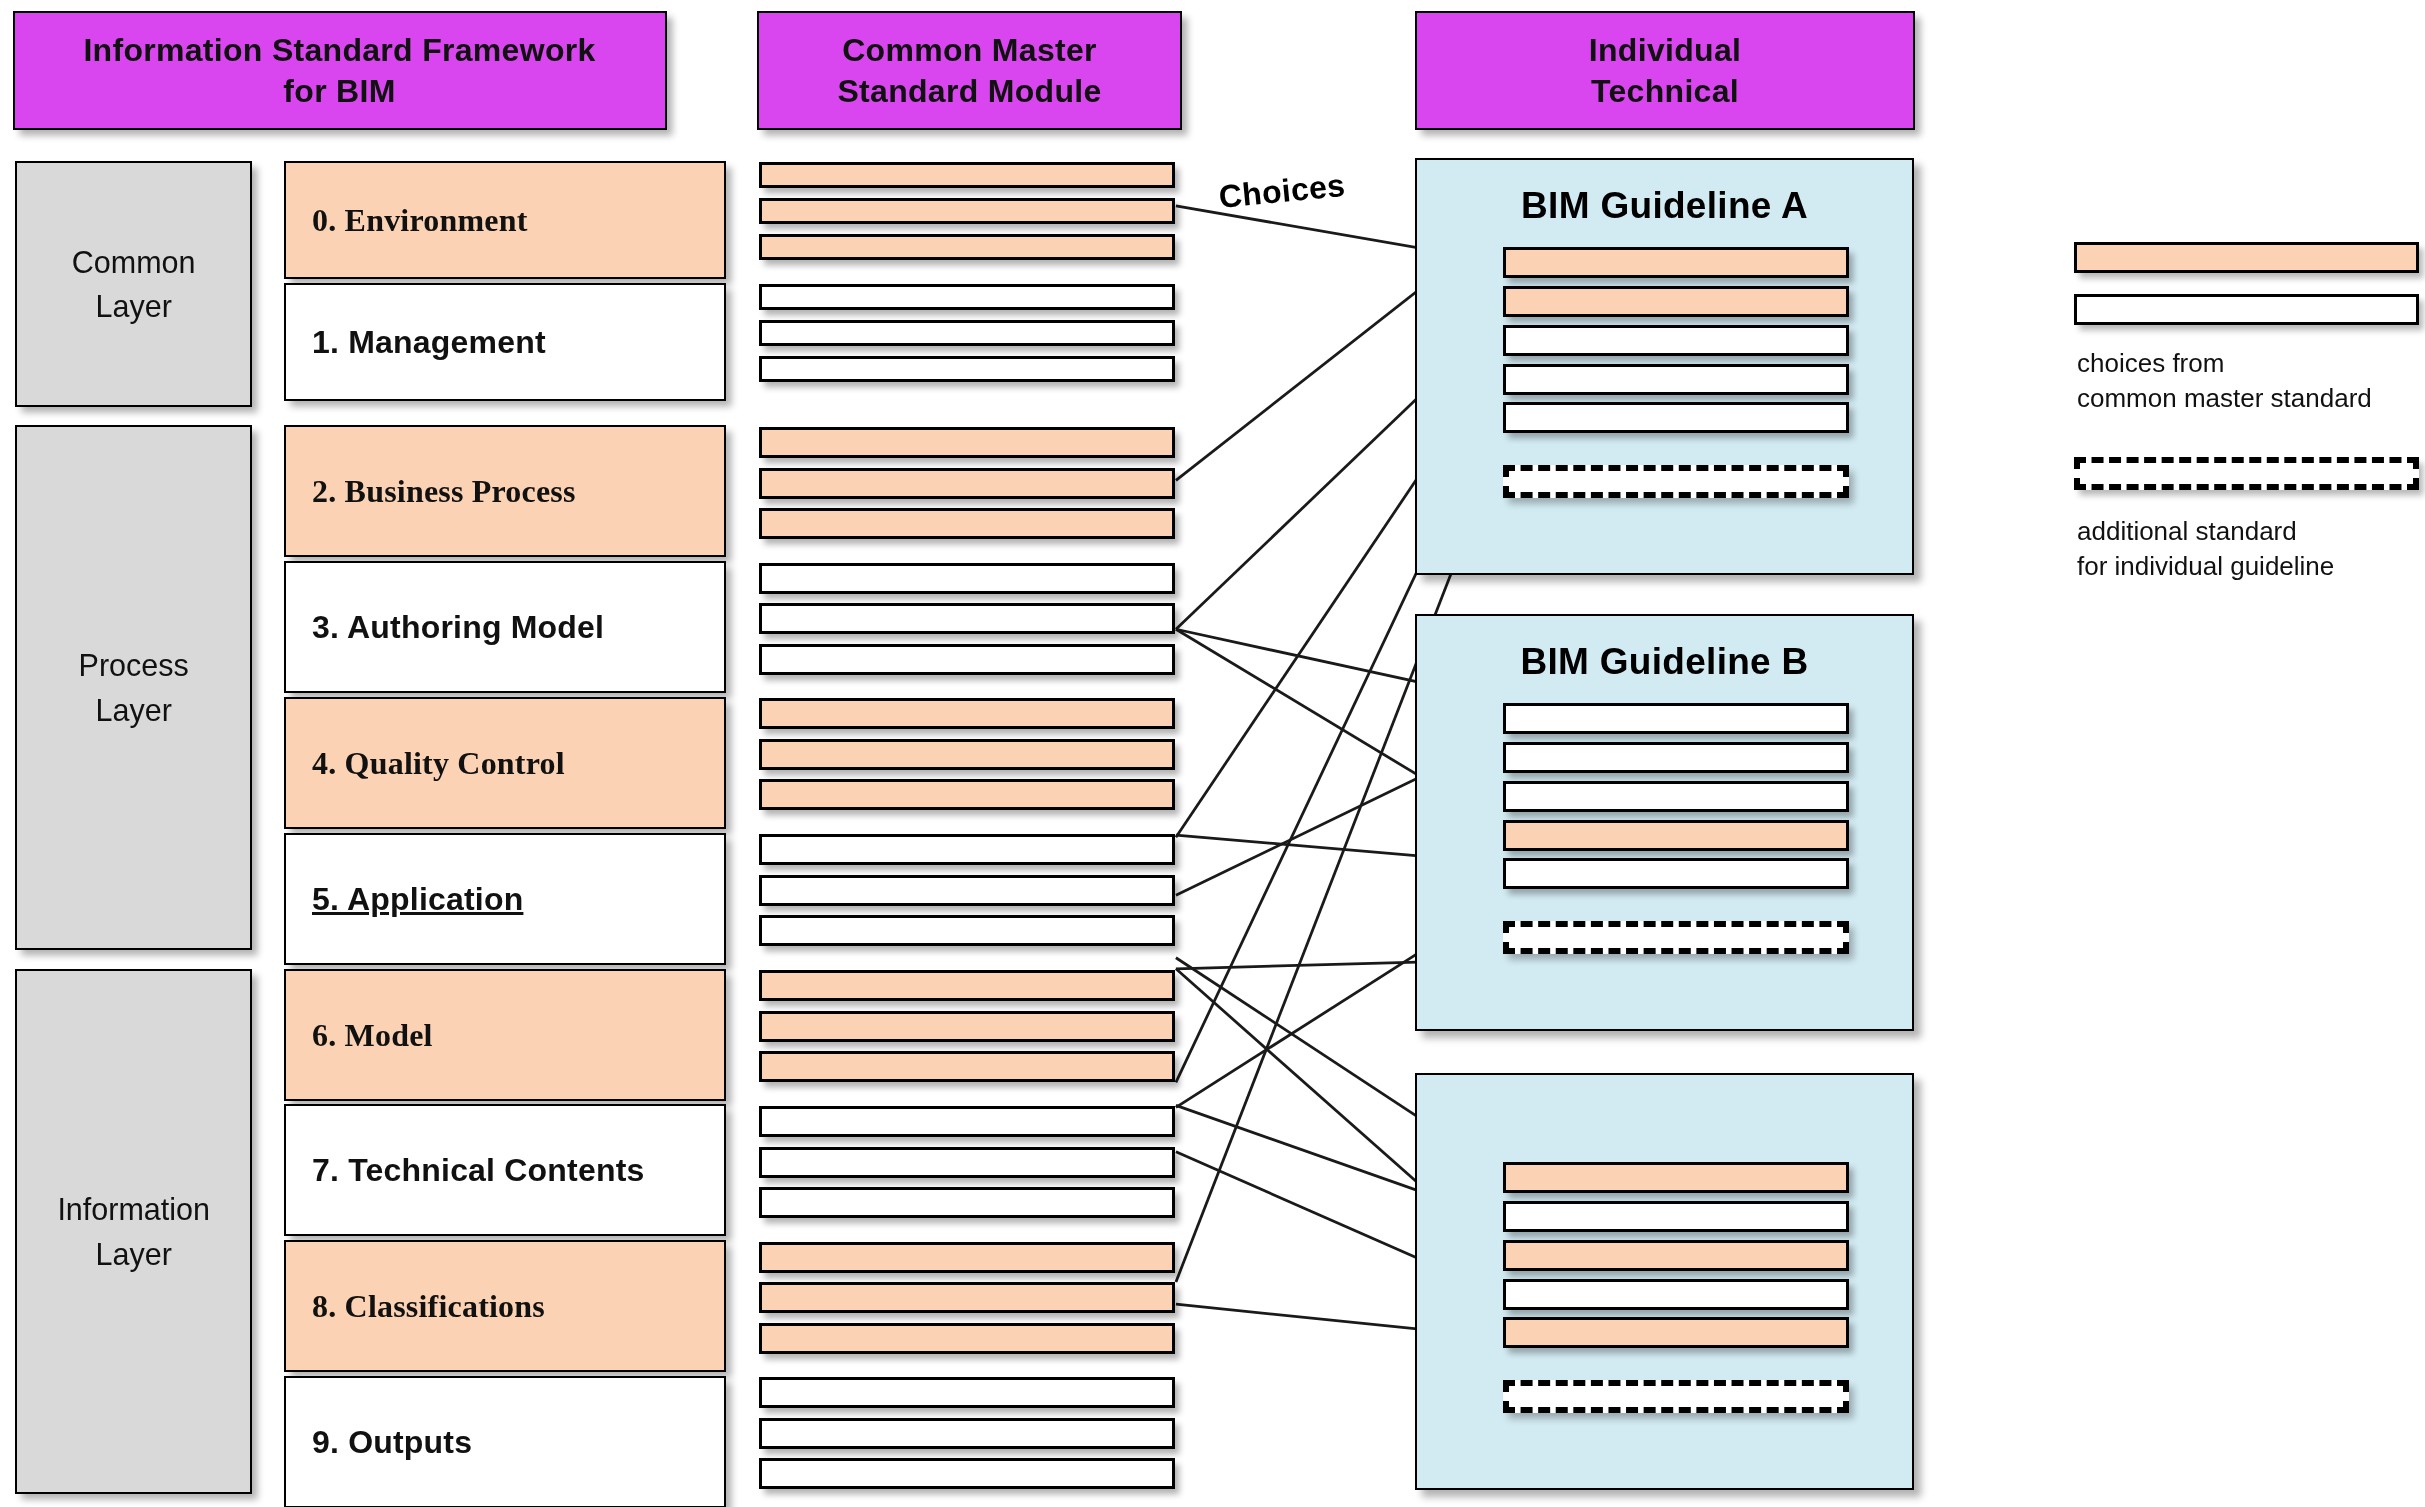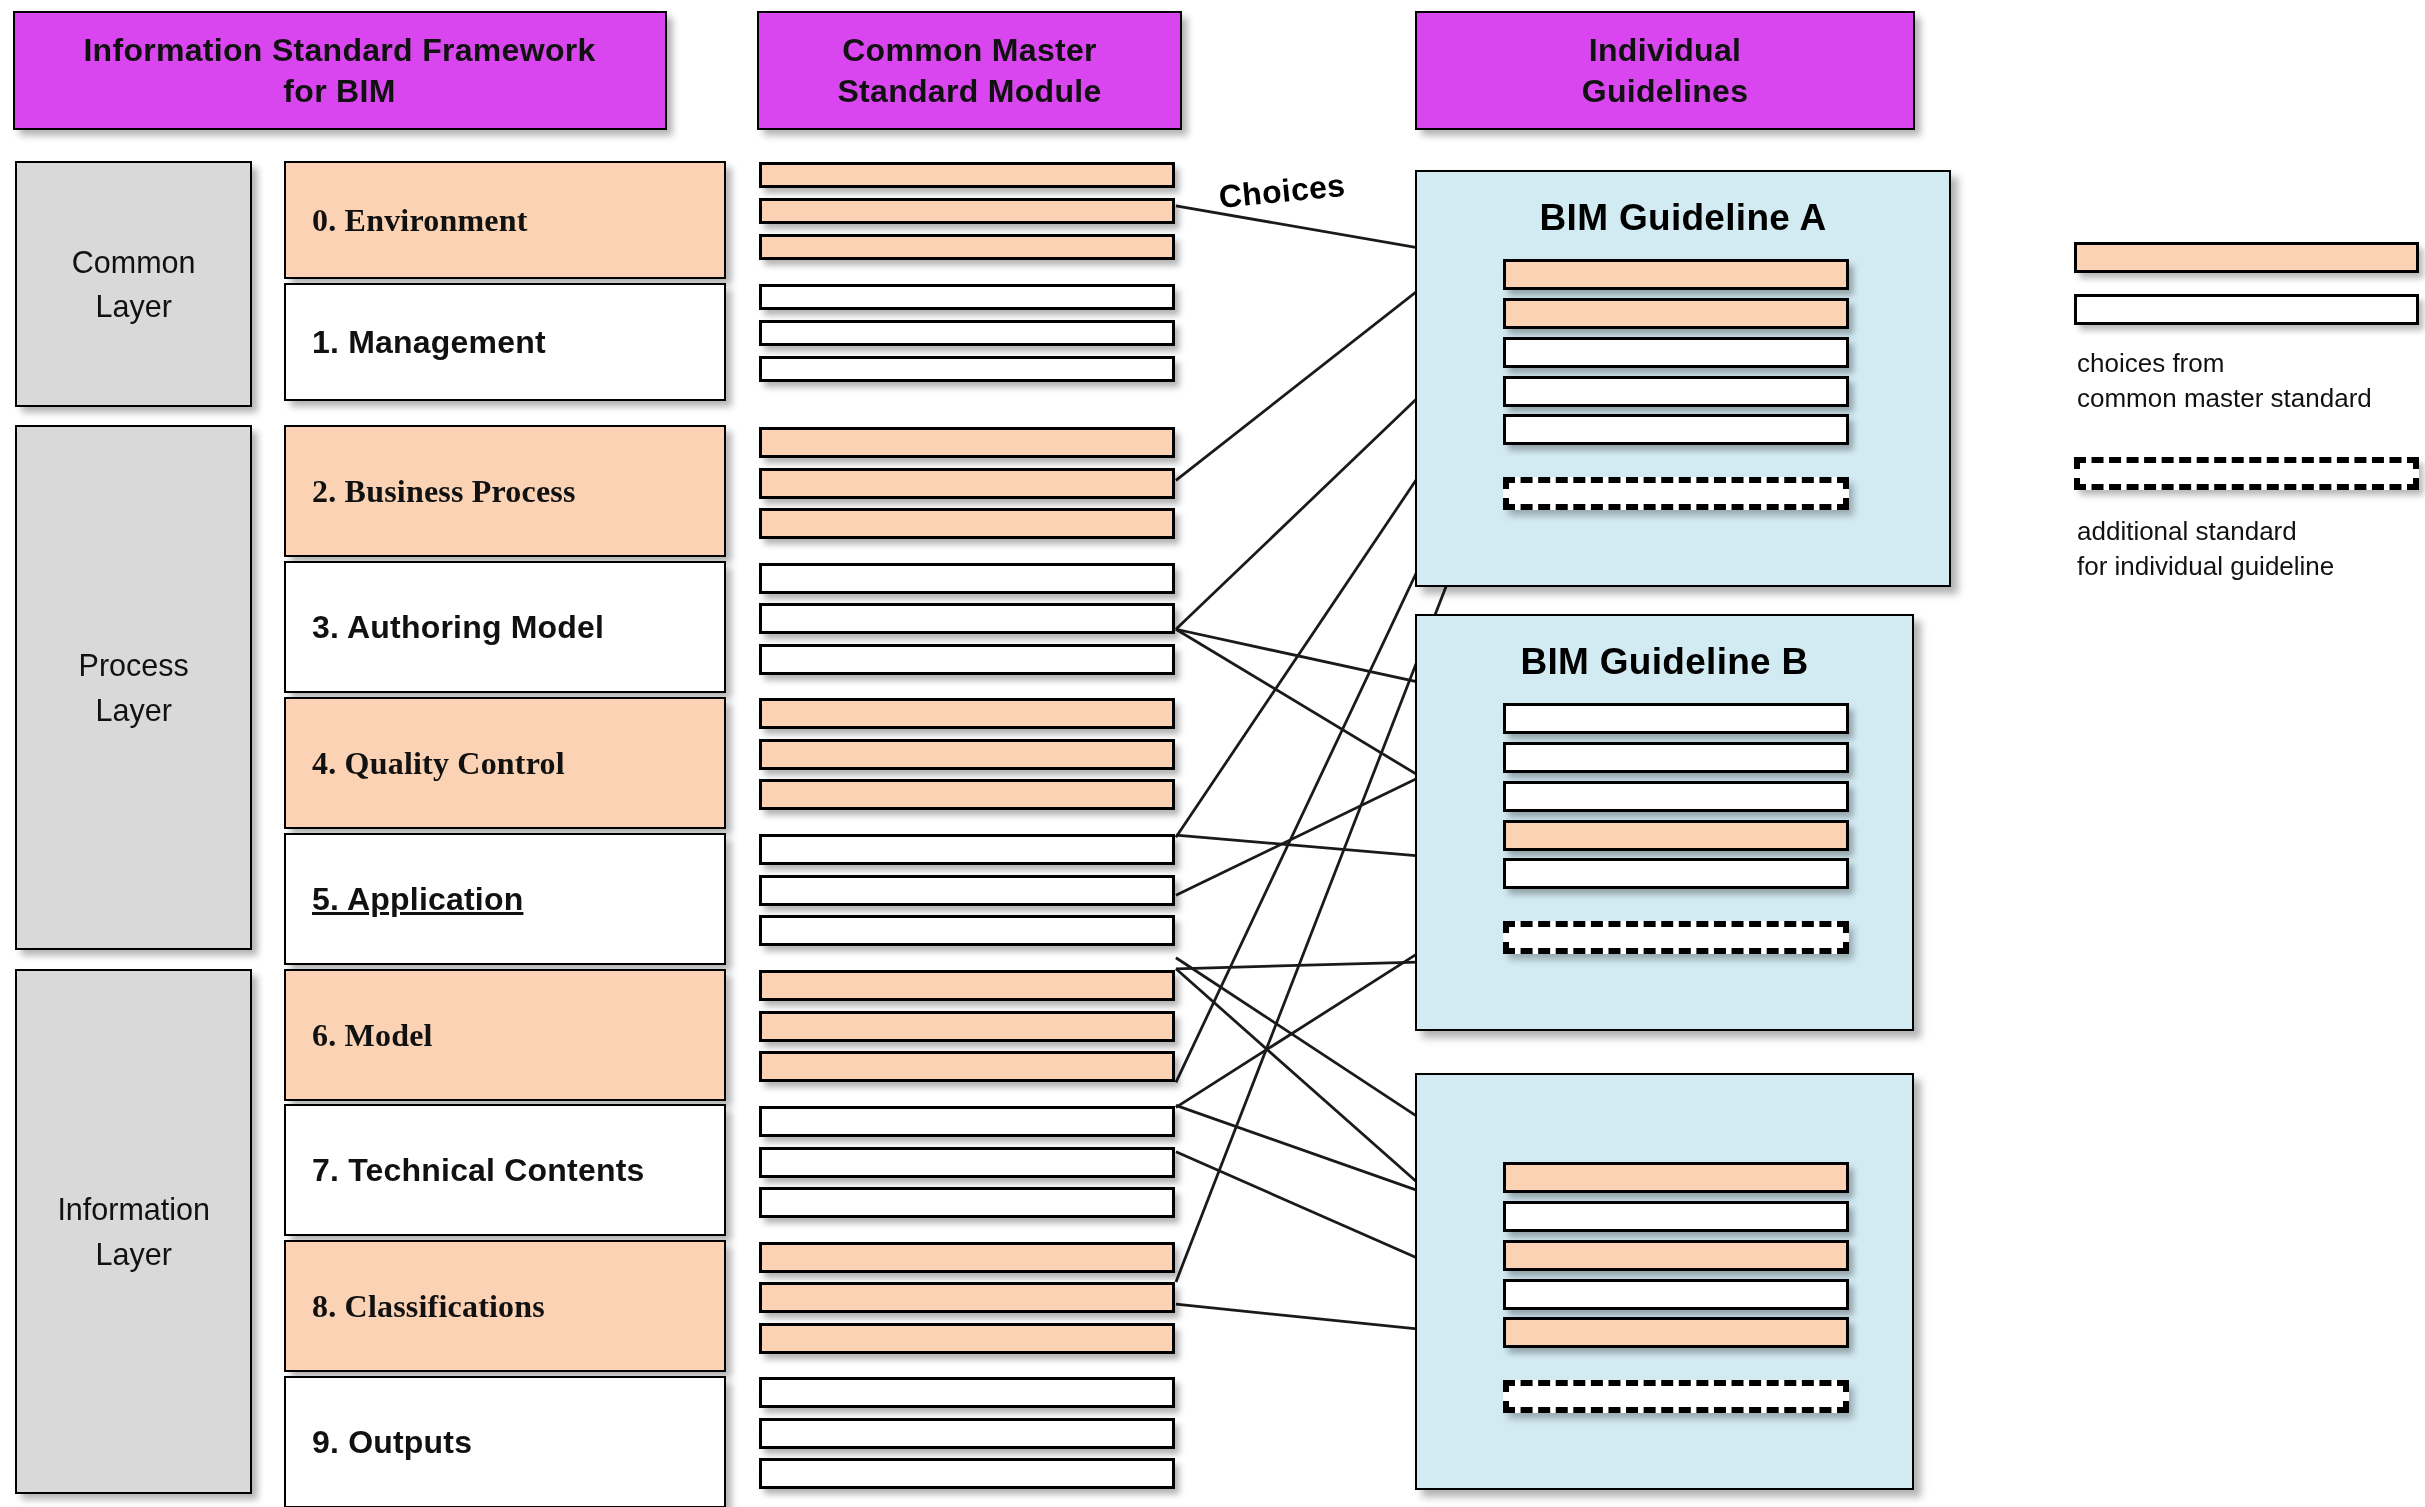--- a/index.html
+++ b/index.html
@@ -110,21 +110,21 @@
 <div class="hdr" style="left:757px;top:11px;width:421px;height:115px;">
   <div>
     <div>Common Master</div>
     <div>Standard Module</div>
   </div>
 </div>
 
 <div class="hdr" style="left:1415px;top:11px;width:496px;height:115px;">
   <div>
     <div>Individual</div>
-    <div>Guidelines</div>
+    <div>Technical</div>
   </div>
 </div>
 
 <div class="layerbox" style="left:15.2px;top:161px;width:233px;height:242px;">
   <div>
     <div>Common</div>
     <div>Layer</div>
   </div>
 </div>
 <div class="layerbox" style="left:15.2px;top:425px;width:233px;height:521px;">
@@ -202,21 +202,21 @@
     <div class="mbar sel" style="top: 1282px; height: 31px;"></div>
     <div class="mbar sel" style="top: 1323px; height: 31px;"></div>
     <div class="mbar" style="top: 1377px; height: 31px;"></div>
     <div class="mbar" style="top: 1418px; height: 31px;"></div>
     <div class="mbar" style="top: 1458px; height: 31px;"></div>
   </div>
 
 <div class="choices" style="left:1219px;top:179px;">Choices</div>
 
 <div id="guidelines-root">
-    <div class="gpanel" style="top: 170px; height: 413px; padding-left: 37px;">
+    <div class="gpanel" style="top: 158px; height: 413px;">
       <div class="gtitle" style="top: 25px;">BIM Guideline A</div>
       <div class="gbar sel" style="top: 87px;"></div>
       <div class="gbar sel" style="top: 126px;"></div>
       <div class="gbar" style="top: 165px;"></div>
       <div class="gbar" style="top: 204px;"></div>
       <div class="gbar" style="top: 242px;"></div>
       <div class="gbar add" style="top: 305px;"></div>
     </div>
     <div class="gpanel" style="top: 614px; height: 413px;">
       <div class="gtitle" style="top: 25px;">BIM Guideline B</div>

